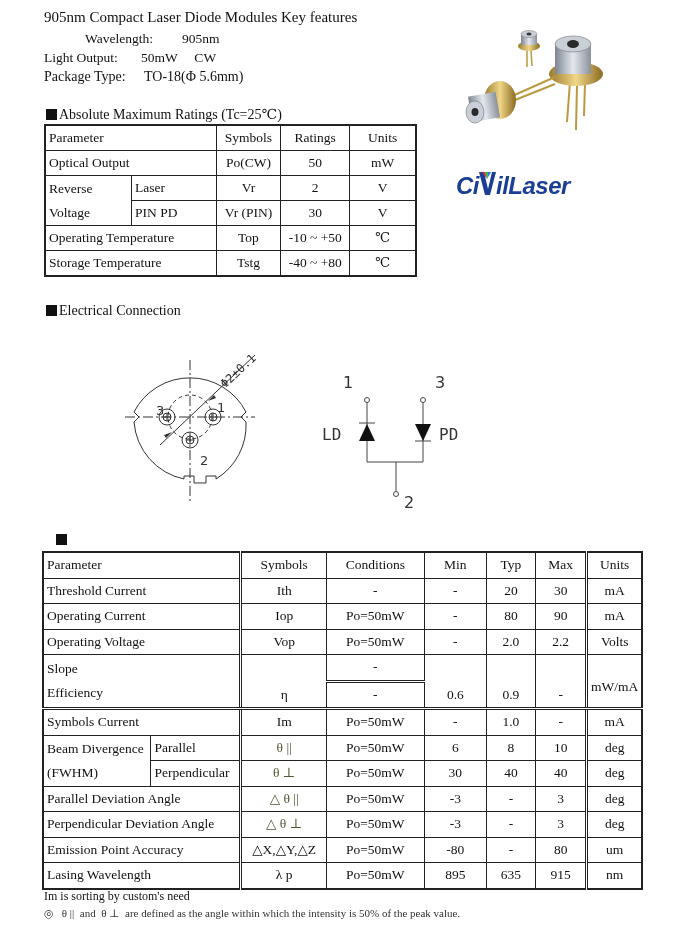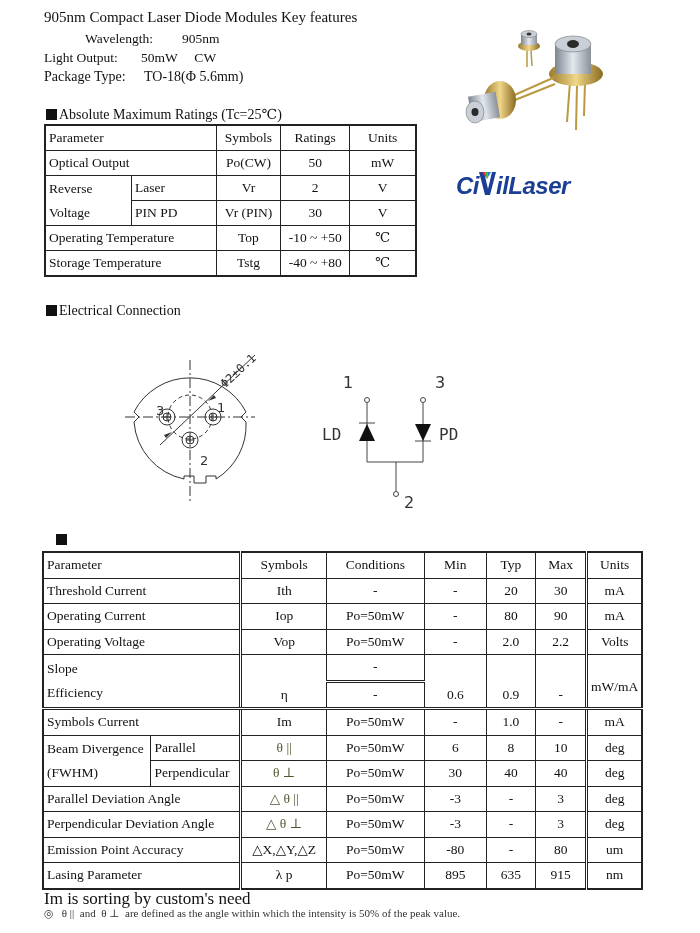--- a/index.html
+++ b/index.html
@@ -13,21 +13,21 @@
   .sq { display:inline-block; width:11px; height:11px; background:#111; margin-right:2px; vertical-align:-1px; }
 
   table.t { border-collapse:collapse; position:absolute; }
   table.t td { border:1.5px solid #222; padding:0 3px; font-size:13.5px; height:24px; line-height:24px; white-space:nowrap; }
   table.t td.c { text-align:center; }
   table.t1 { left:44px; top:124px; width:373px; border:2px solid #222; }
   table.t2 { left:42px; top:551px; width:601px; border:2px solid #222; }
   table.t2 td { height:24.5px; }
   table.t2 td.dbl { border-left:3px double #222; }
   .sym { color:#553; }
-  .foot1 { left:44px; top:889px; font-size:17px; }
+  .foot1 { left:44px; top:889px; font-size:12px; }
   .foot2 { left:44px; top:907px; font-size:11px; color:#333; }
 
   .logo { left:456px; top:172px; font-family:"Liberation Sans", sans-serif; font-weight:bold; font-style:italic;
           font-size:24px; color:#1b3f95; letter-spacing:-0.5px; }
   .logo .vmark { position:relative; }
 </style>
 </head>
 <body>
 
 <div class="abs kf-title">905nm Compact Laser Diode Modules Key features</div>
@@ -326,21 +326,21 @@
   <tr>
     <td colspan="2">Emission Point Accuracy</td>
     <td class="c dbl" style="padding:0;">△X,△Y,△Z</td>
     <td class="c">Po=50mW</td>
     <td class="c">-80</td>
     <td class="c">-</td>
     <td class="c">80</td>
     <td class="c dbl">um</td>
   </tr>
   <tr>
-    <td colspan="2">Lasing Parameter</td>
+    <td colspan="2">Lasing Wavelength</td>
     <td class="c dbl">λ p</td>
     <td class="c">Po=50mW</td>
     <td class="c">895</td>
     <td class="c">635</td>
     <td class="c">915</td>
     <td class="c dbl">nm</td>
   </tr>
 </tbody>
   </table>
 

